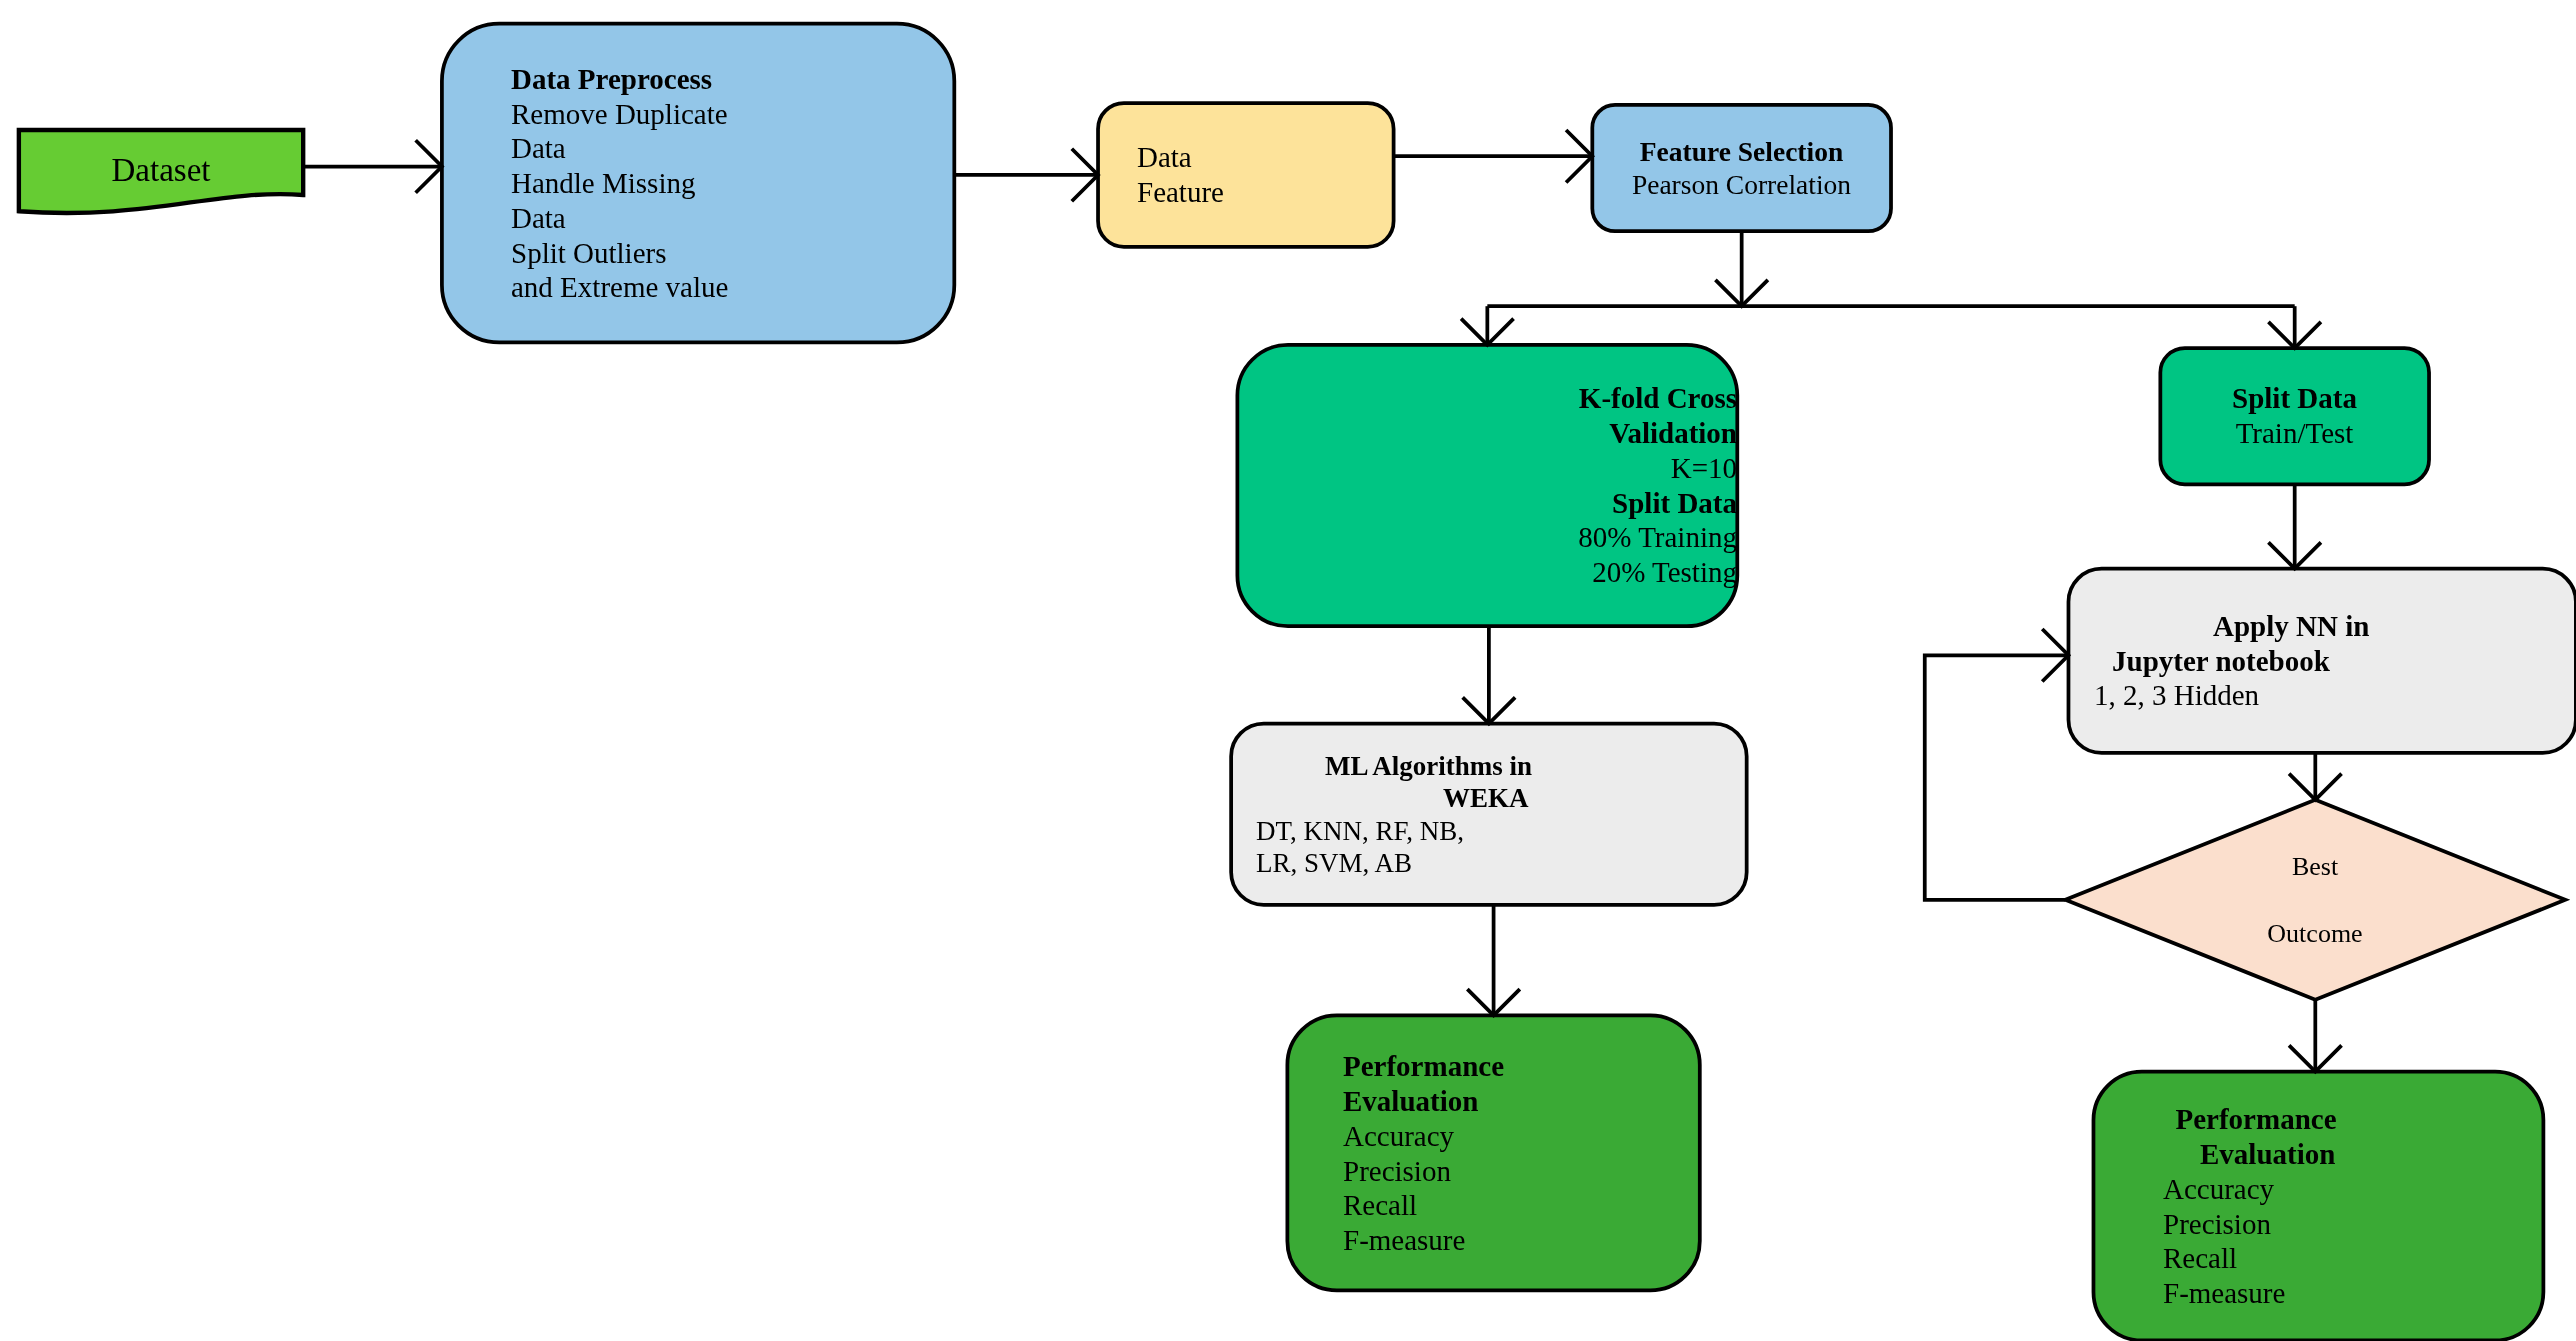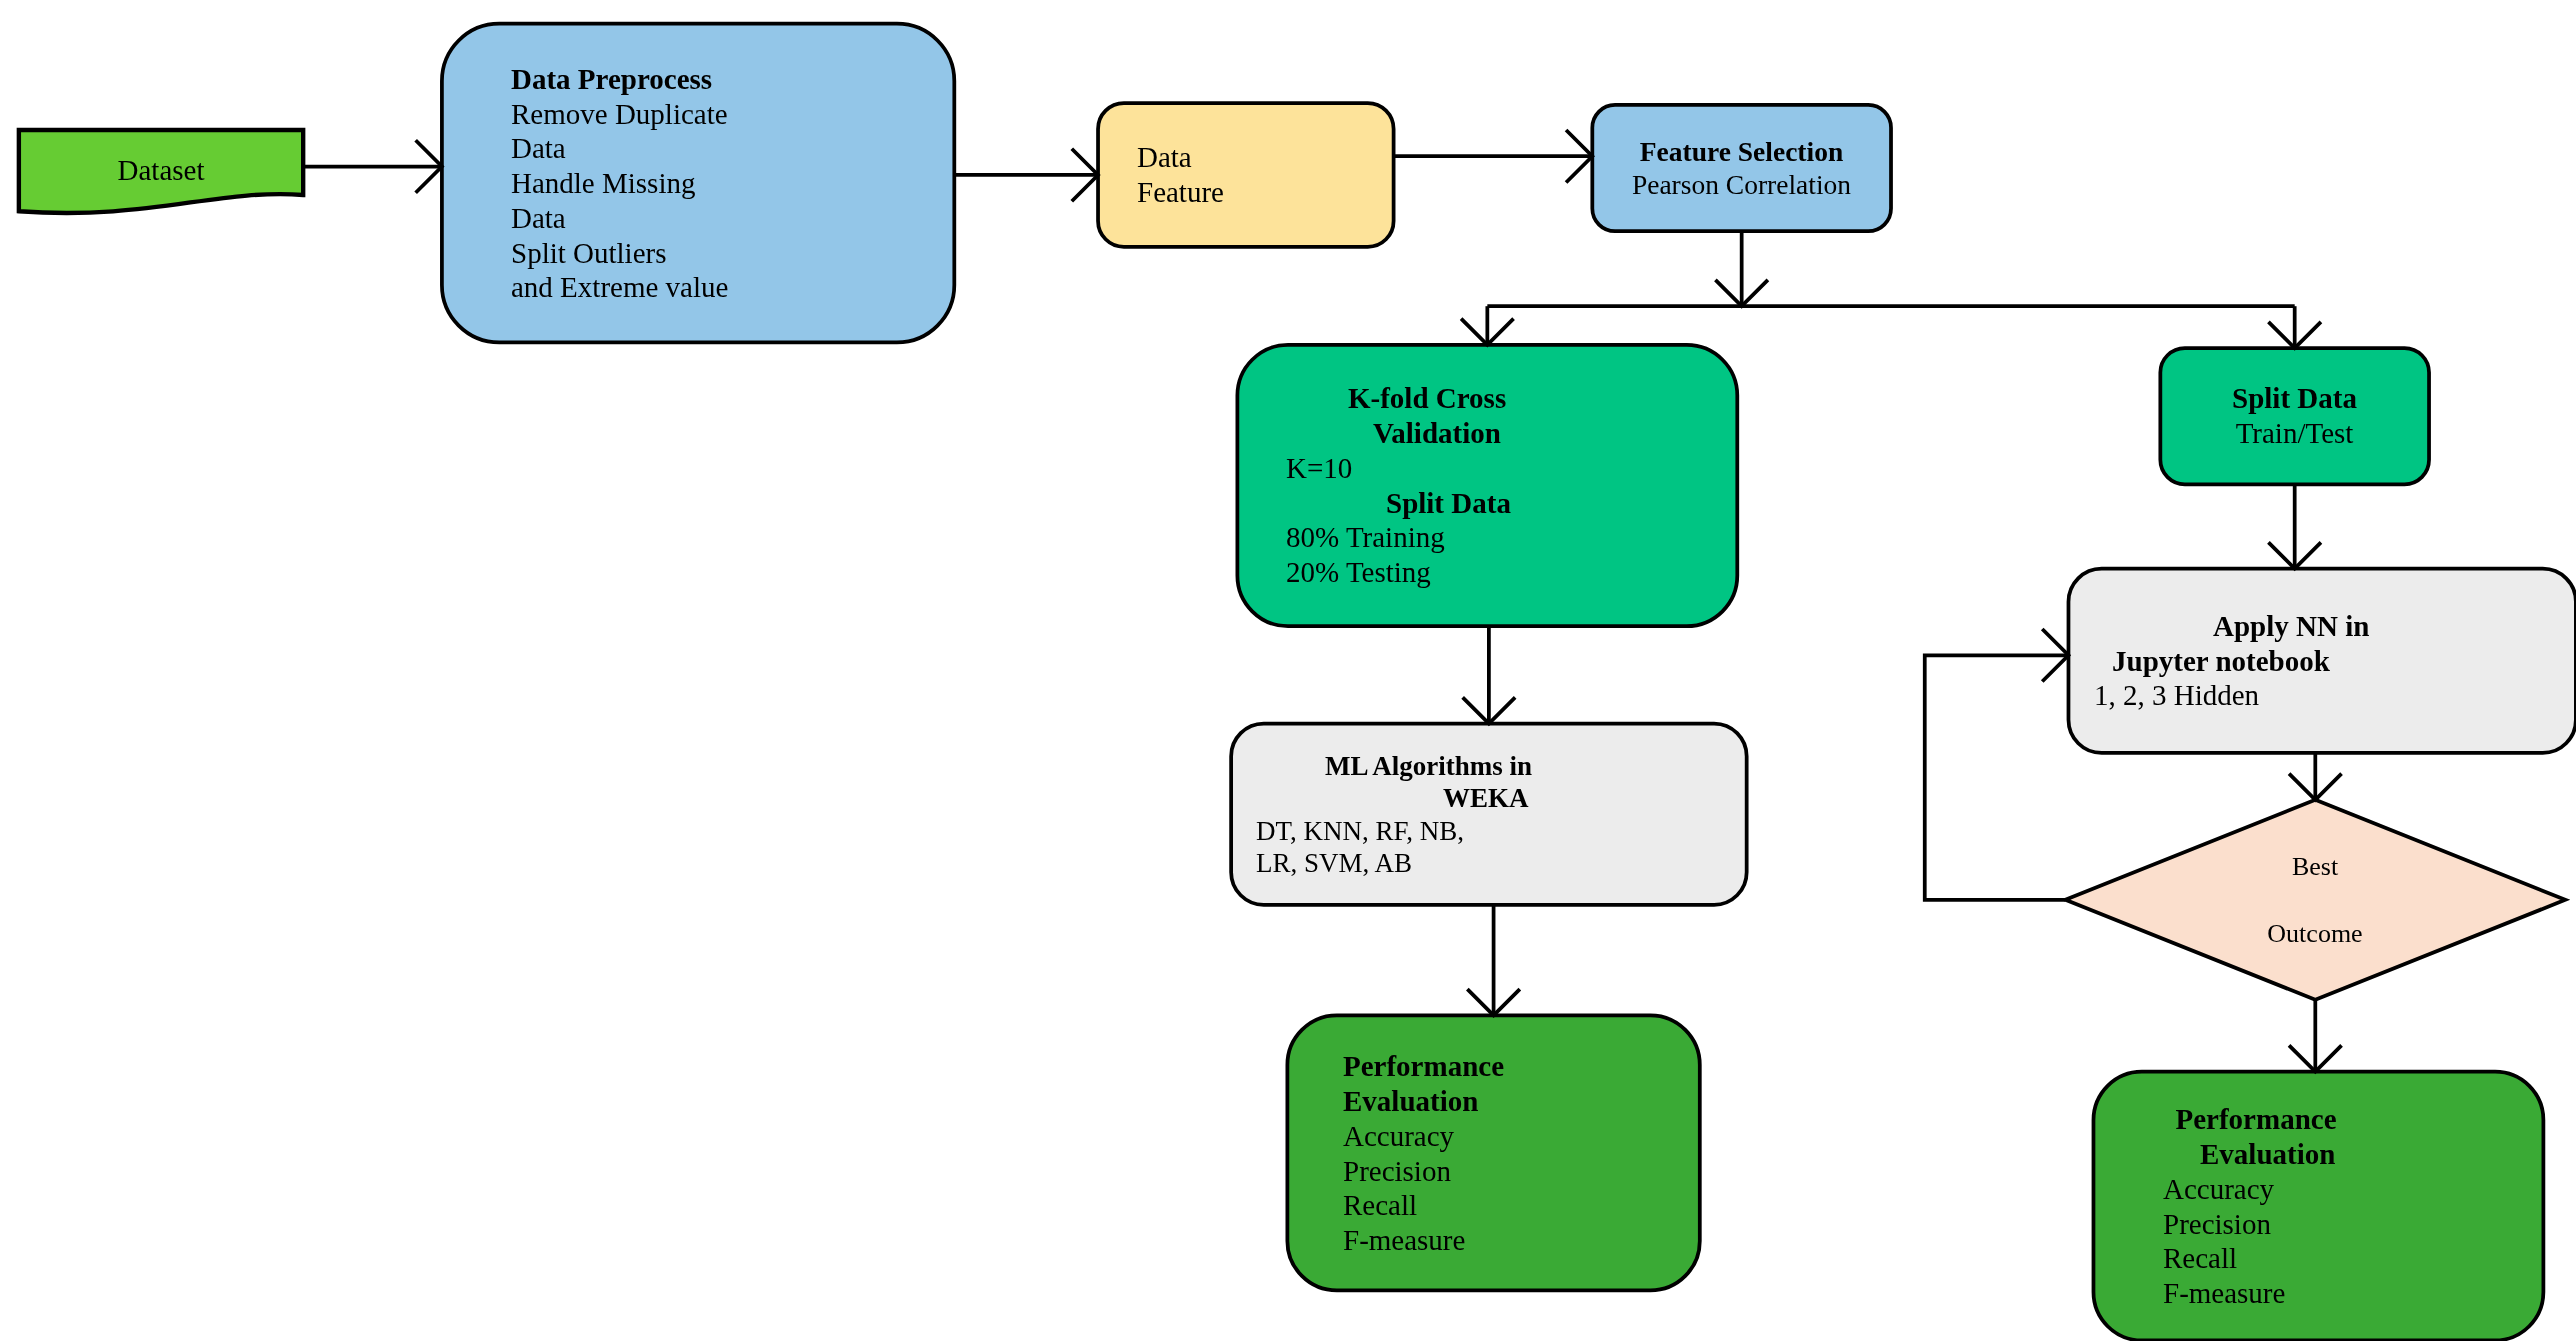--- a/index.html
+++ b/index.html
@@ -53,41 +53,41 @@
         <path d="M3630,868 L3672,910 L3714,868" fill="none" stroke="#000000" stroke-width="6"></path>
         <line x1="3705" y1="1205" x2="3705" y2="1280" stroke="#000000" stroke-width="6"></line>
         <path d="M3663,1238 L3705,1280 L3747,1238" fill="none" stroke="#000000" stroke-width="6"></path>
         <line x1="3705" y1="1600" x2="3705" y2="1715" stroke="#000000" stroke-width="6"></line>
         <path d="M3663,1673 L3705,1715 L3747,1673" fill="none" stroke="#000000" stroke-width="6"></path>
         <polyline points="3305,1440 3080,1440 3080,1048.65 3310,1048.65" fill="none" stroke="#000000" stroke-width="6"></polyline>
         <path d="M3268,1006.6500000000001 L3310,1048.65 L3268,1090.65" fill="none" stroke="#000000" stroke-width="6"></path>
       </g>
   </svg>
   <div id="labels">
-      <div class="node-label center" style="left: 19px; top: 130px; width: 284px; height: 81px; font-size: 29px; line-height: 1.2;">
+      <div class="node-label center" style="left: 19px; top: 130px; width: 284px; height: 81px; font-size: 33px; line-height: 1.2;">
         <div class="ln">Dataset</div>
       </div>
       <div class="node-label left" style="left: 442px; top: 24px; width: 512px; height: 319px; font-size: 29px; line-height: 1.2; padding-left: 69px;">
         <div class="ttl">Data Preprocess</div>
         <div class="ln">Remove Duplicate</div>
         <div class="ln">Data</div>
         <div class="ln">Handle Missing</div>
         <div class="ln">Data</div>
         <div class="ln">Split Outliers</div>
         <div class="ln">and Extreme value</div>
       </div>
       <div class="node-label left" style="left: 1098px; top: 103px; width: 296px; height: 144px; font-size: 29px; line-height: 1.2; padding-left: 39px;">
         <div class="ln">Data</div>
         <div class="ln">Feature</div>
       </div>
       <div class="node-label center" style="left: 1592px; top: 105px; width: 299px; height: 126px; font-size: 27.5px; line-height: 1.2;">
         <div class="ttl">Feature Selection</div>
         <div class="ln">Pearson Correlation</div>
       </div>
-      <div class="node-label left" style="left: 1237px; top: 345px; width: 500px; height: 281px; font-size: 29px; line-height: 1.2; padding-left: 49px;">
+      <div class="node-label left" style="left: 1237px; top: 345px; width: 500px; height: 281px; font-size: 29px; line-height: 1.2; padding-left: 49px; align-items: flex-end;">
         <div class="ttl" style="margin-left: 62px;">K-fold Cross</div>
         <div class="ttl" style="margin-left: 87px;">Validation</div>
         <div class="ln">K=10</div>
         <div class="ttl" style="margin-left: 100px;">Split Data</div>
         <div class="ln">80% Training</div>
         <div class="ln">20% Testing</div>
       </div>
       <div class="node-label center" style="left: 2160px; top: 348px; width: 269px; height: 136px; font-size: 29px; line-height: 1.2;">
         <div class="ttl">Split Data</div>
         <div class="ln">Train/Test</div>

